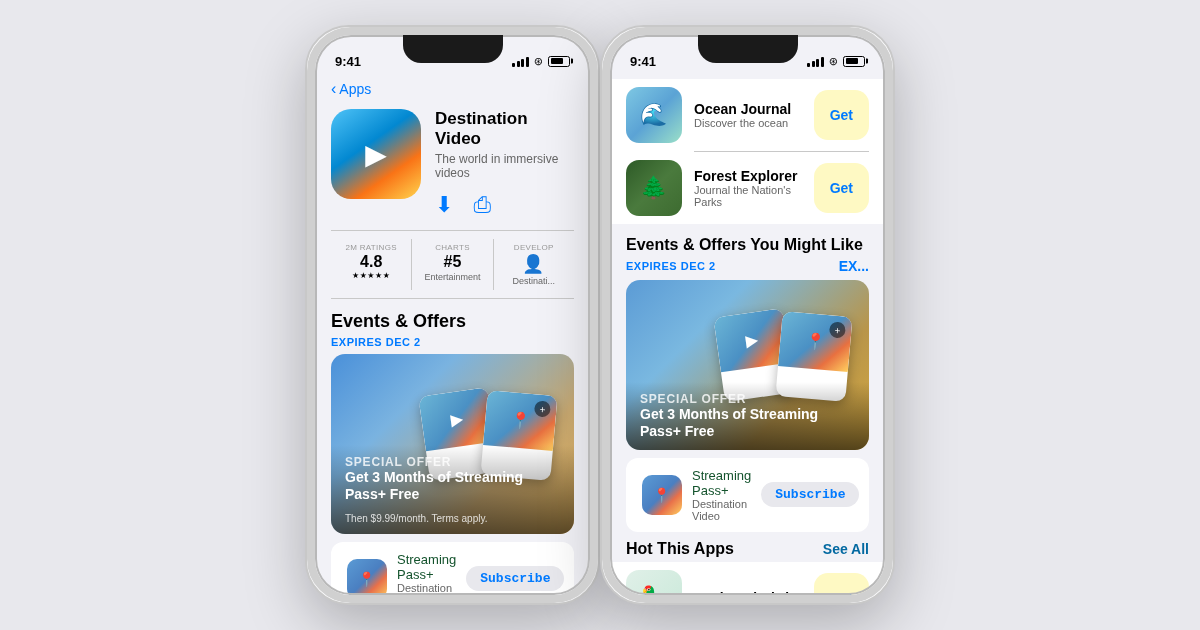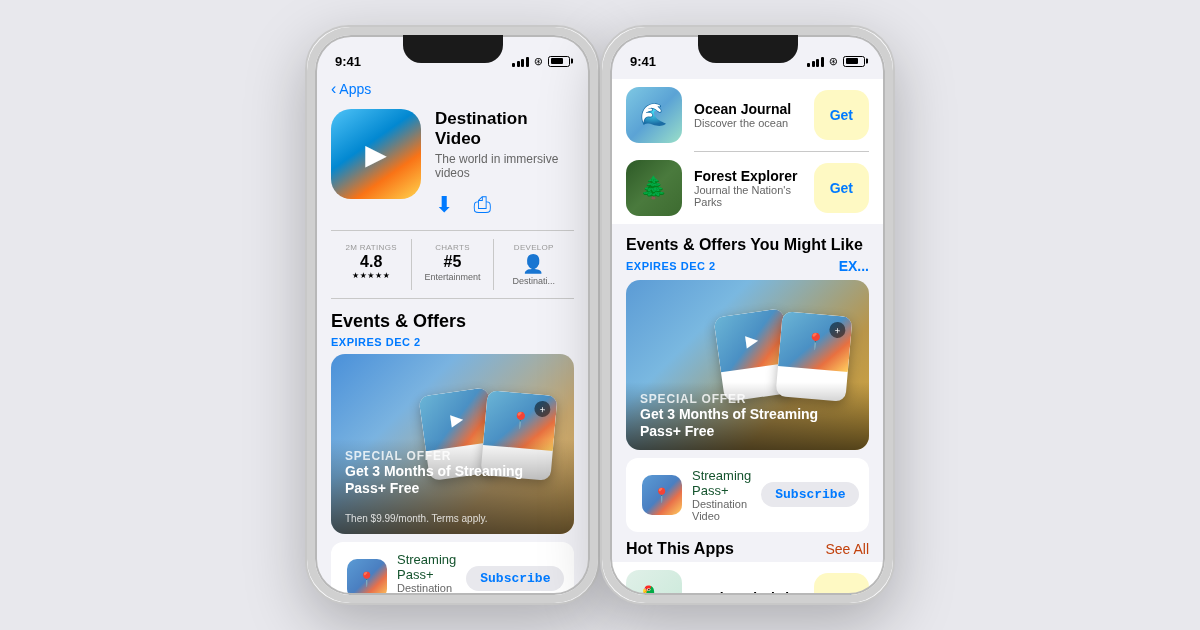--- a/index.html
+++ b/index.html
@@ -261,21 +261,21 @@
     }
     .event-title {
       font-size: 14px;
       font-weight: 700;
       color: white;
       line-height: 1.2;
     }
     .event-sub {
       font-size: 10px;
       color: rgba(255,255,255,0.8);
-      margin-top: 16px;
+      margin-top: 10px;
     }
     
     .floating-cards {
       position: absolute;
       right: 20px;
       top: 50%;
       transform: translateY(-60%);
       display: flex;
       gap: -10px;
     }
@@ -428,21 +428,22 @@
       margin: 0 16px 0 84px;
     }
     .section-header-row {
       display: flex;
       justify-content: space-between;
       align-items: baseline;
       padding: 12px 16px 4px;
     }
     .see-all-link {
       font-size: 14px;
-      color: #c2410c;
+      color: #0369a1;
+      font-weight: bold;
     }
     .events-section {
       padding: 0 16px;
     }
     .expires-row {
       display: flex;
       justify-content: space-between;
       align-items: center;
       margin-bottom: 6px;
     }

